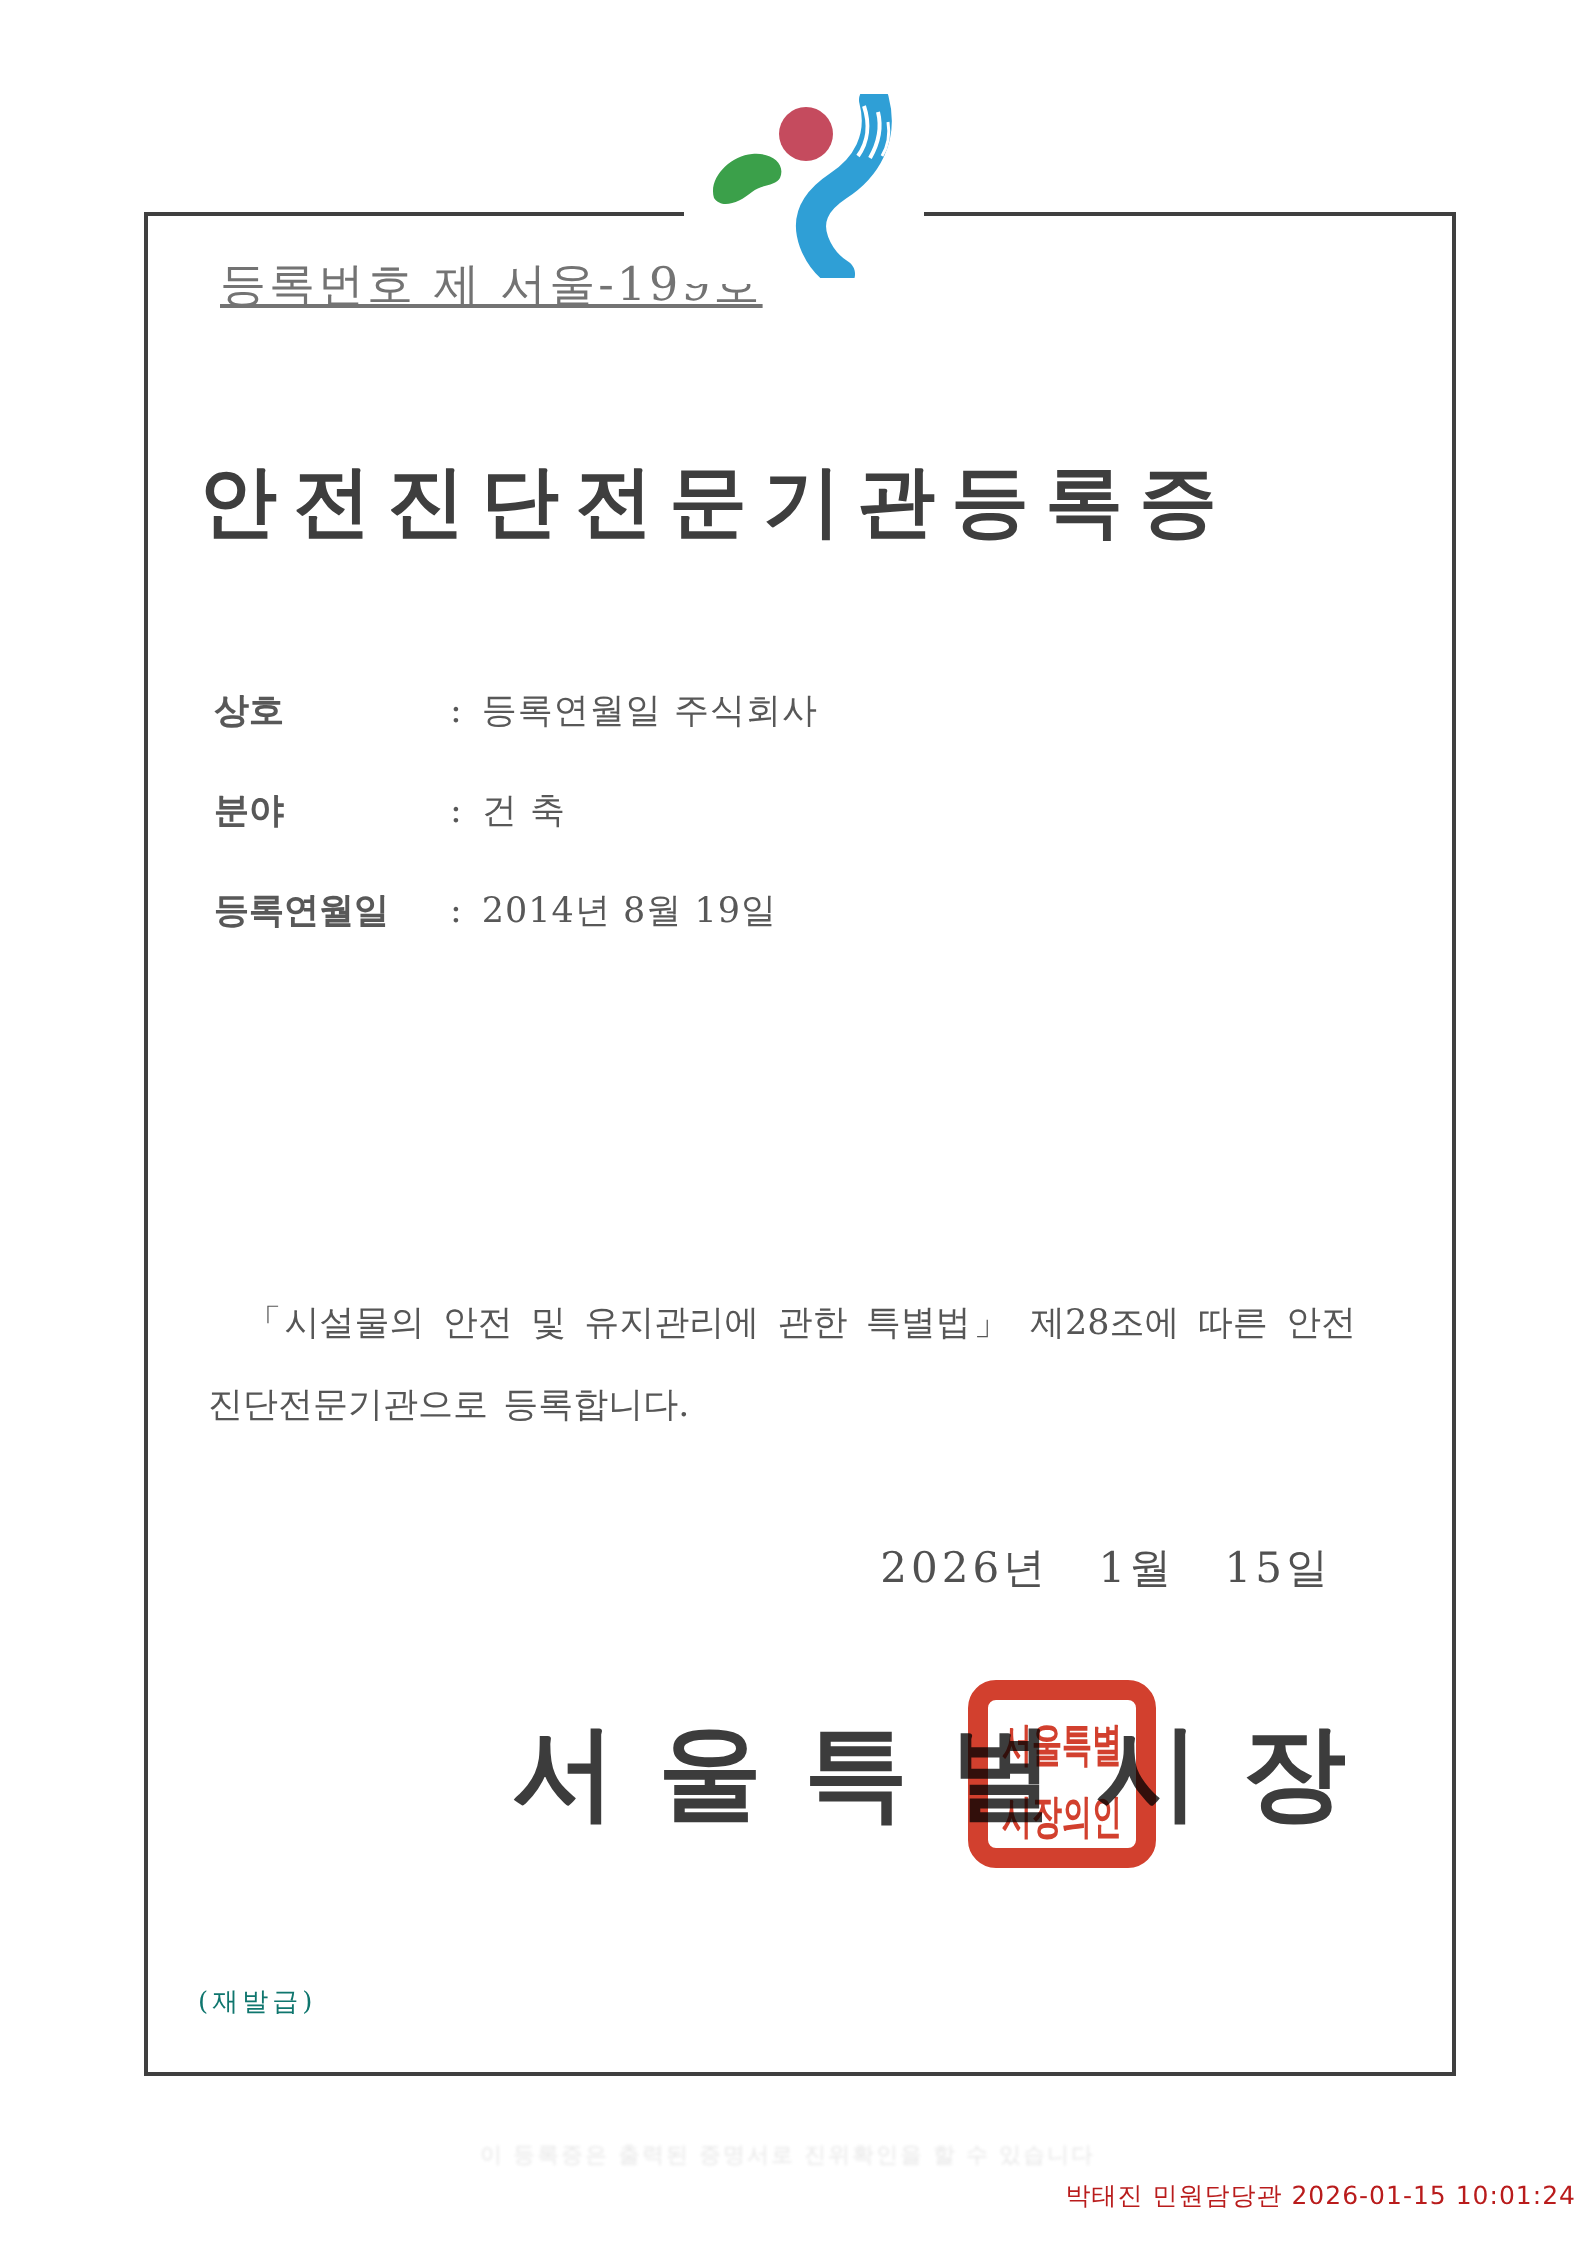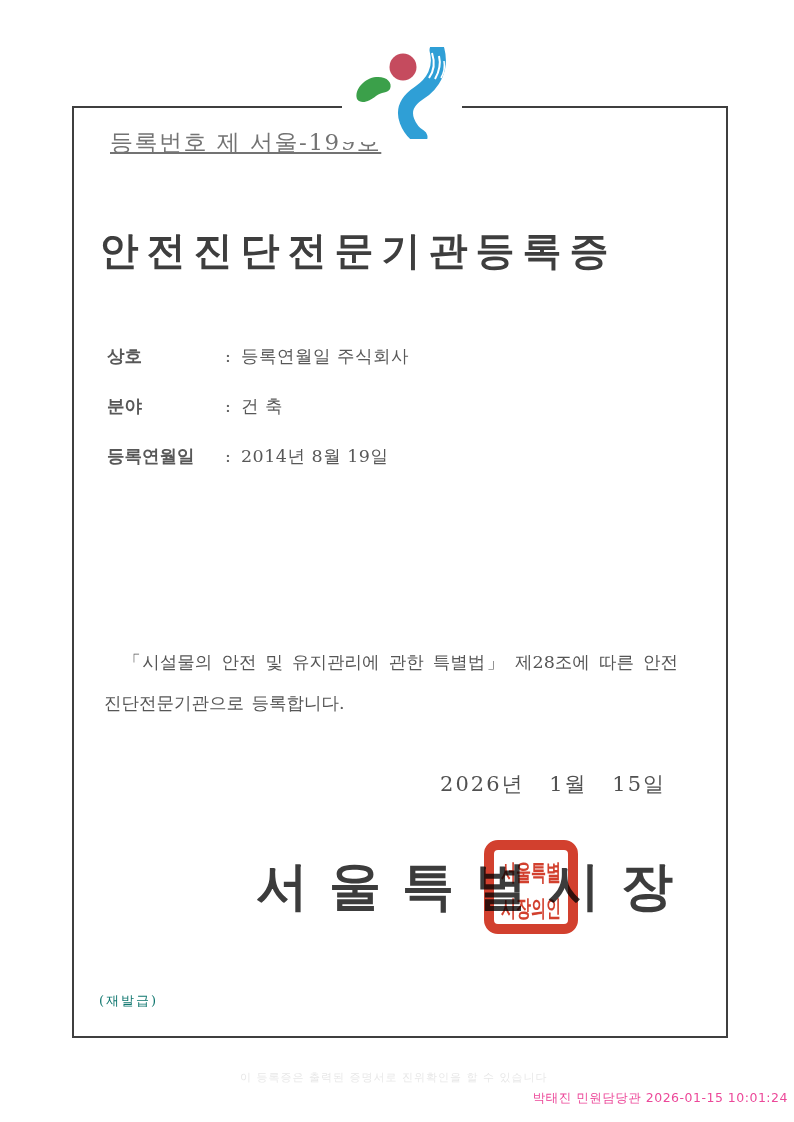--- a/index.html
+++ b/index.html
@@ -76,21 +76,21 @@
   }
   .faint-line{
     position:absolute;left:240px;top:1070px;width:300px;
     font-size:11px;color:#6b6b6b;
     opacity:0.16;filter:blur(0.7px);
     white-space:nowrap;letter-spacing:1px;
     font-family:"DejaVu Sans","Liberation Sans",sans-serif;
   }
   .footer-stamp{
     position:absolute;top:1090px;right:6px;
-    font-size:12.5px;color:#ec4899;letter-spacing:0.5px;
+    font-size:12.5px;color:#b91c1c;letter-spacing:0.5px;
     font-family:"DejaVu Sans","Liberation Sans",sans-serif;
     white-space:nowrap;
   }
 </style>
 </head>
 <body>
 
 <div class="frame"></div>
 
 <div class="logo-wrap">

